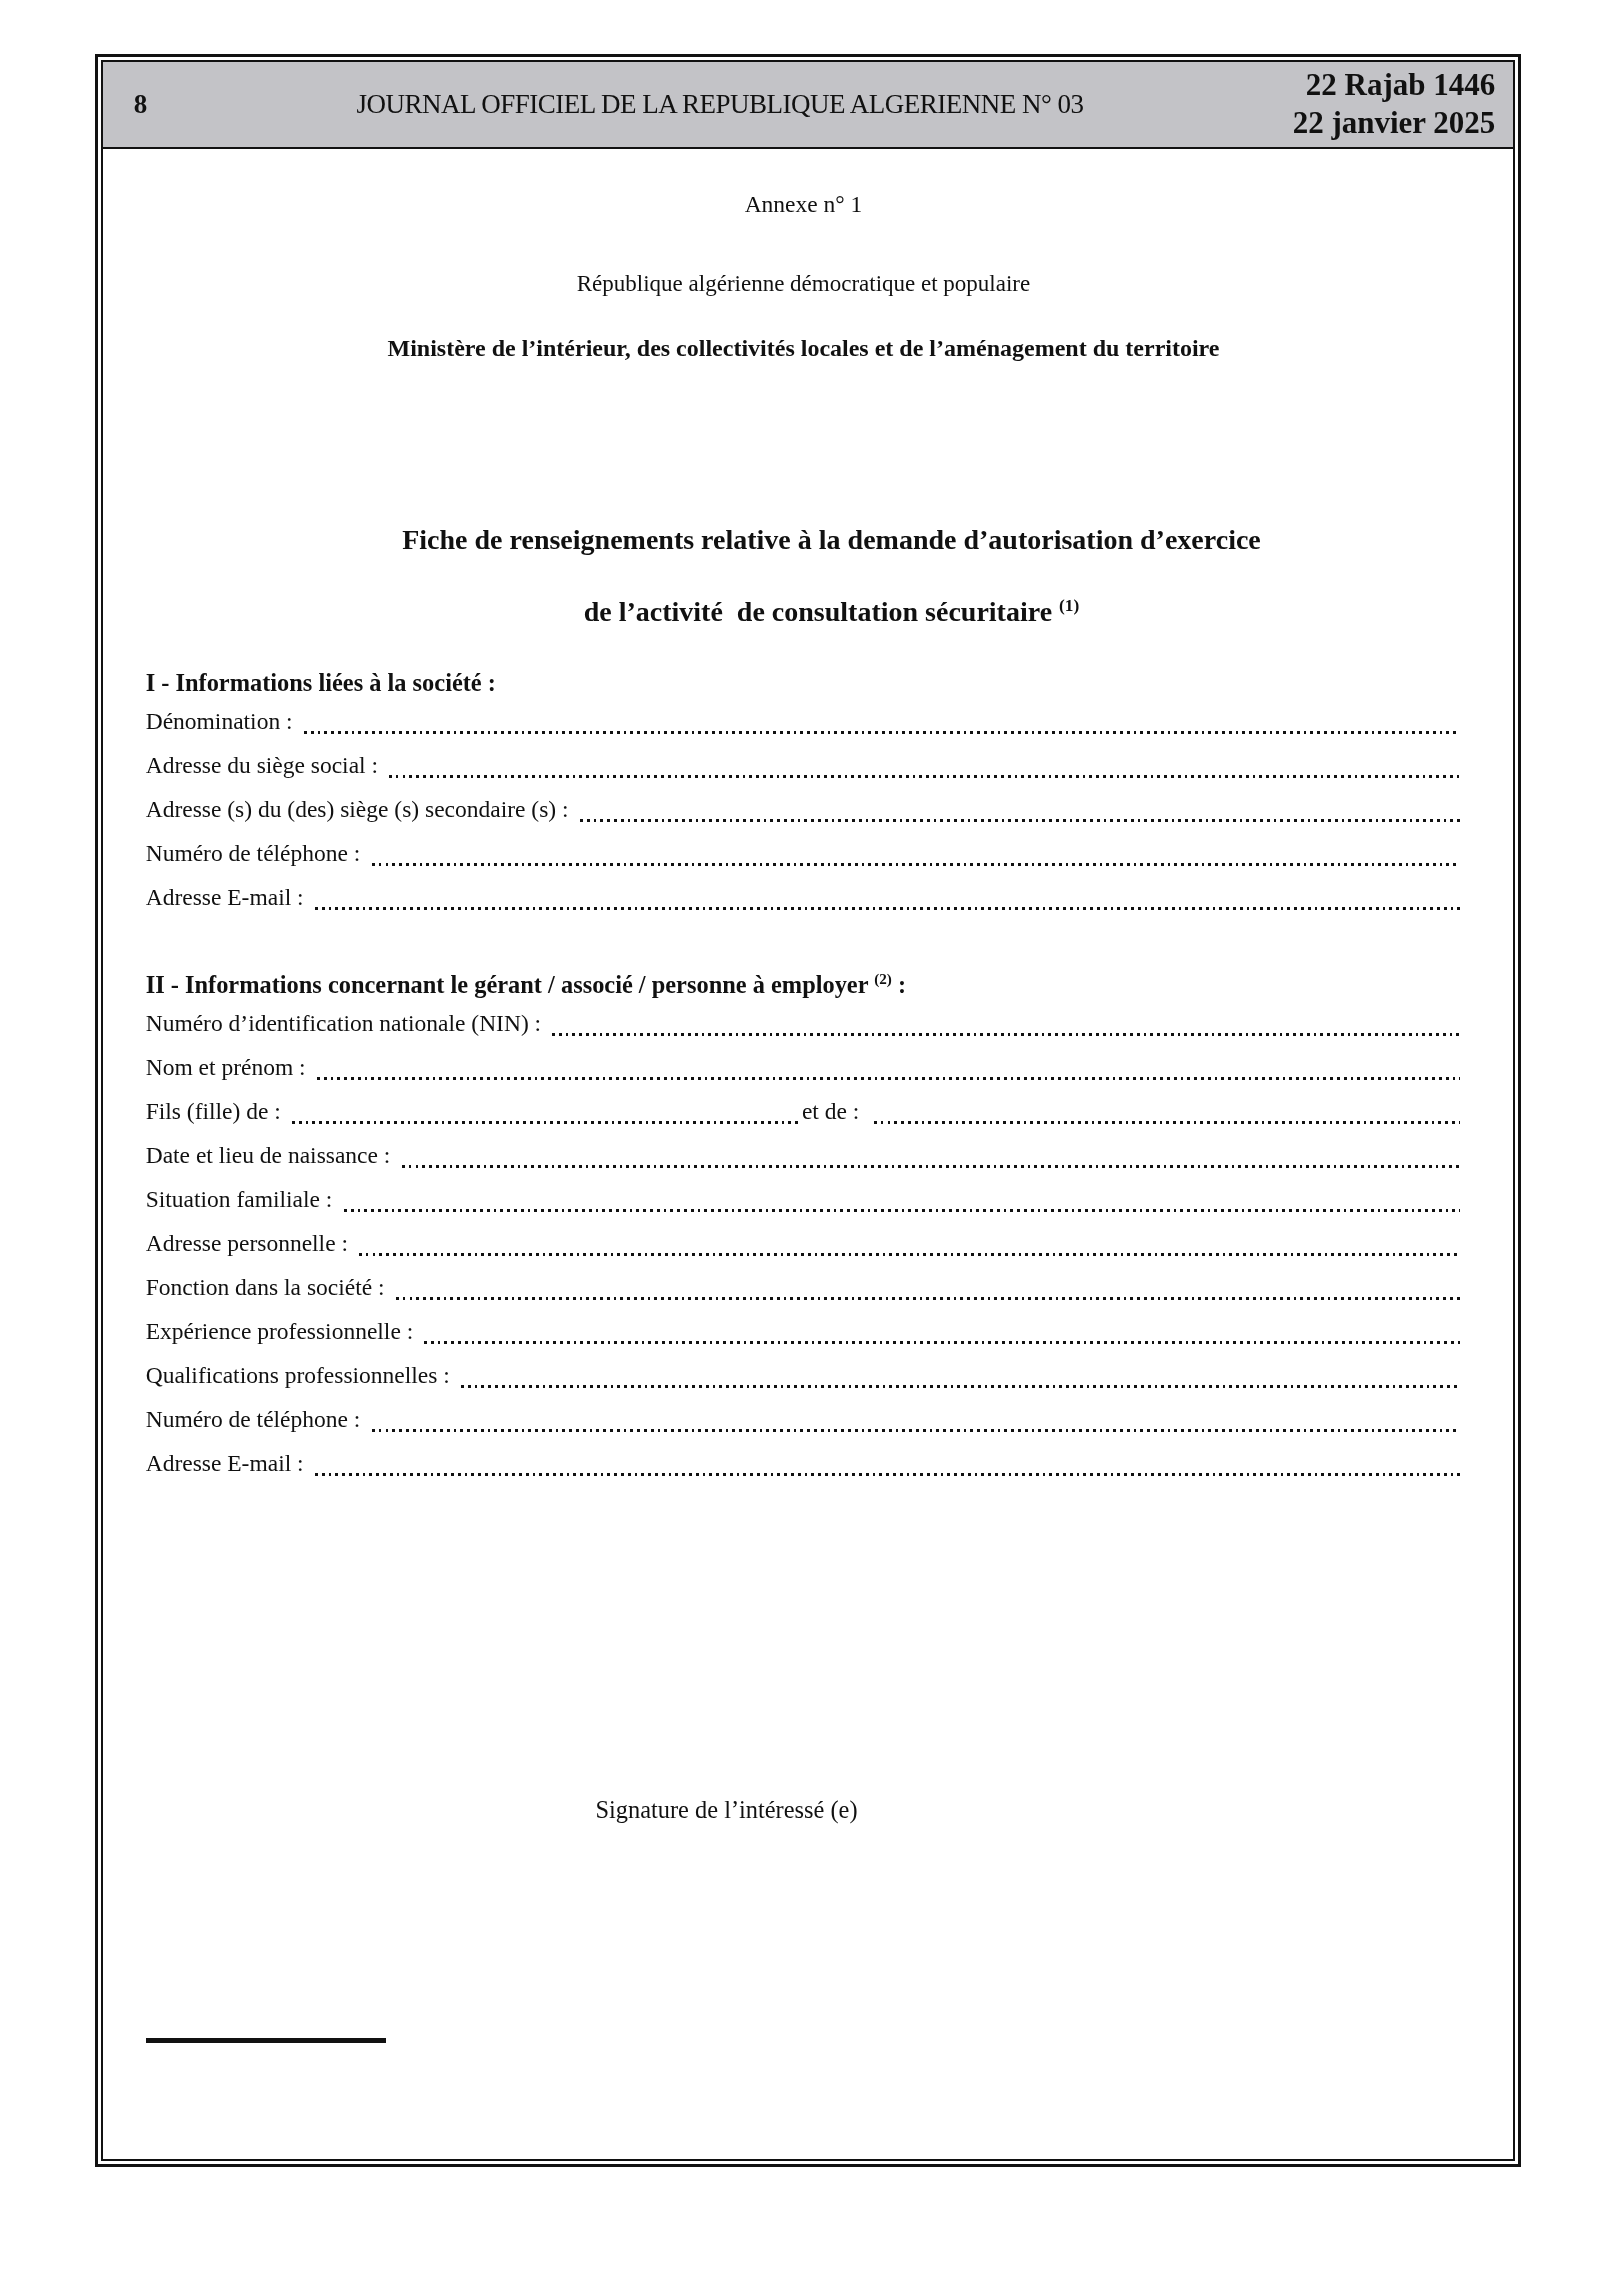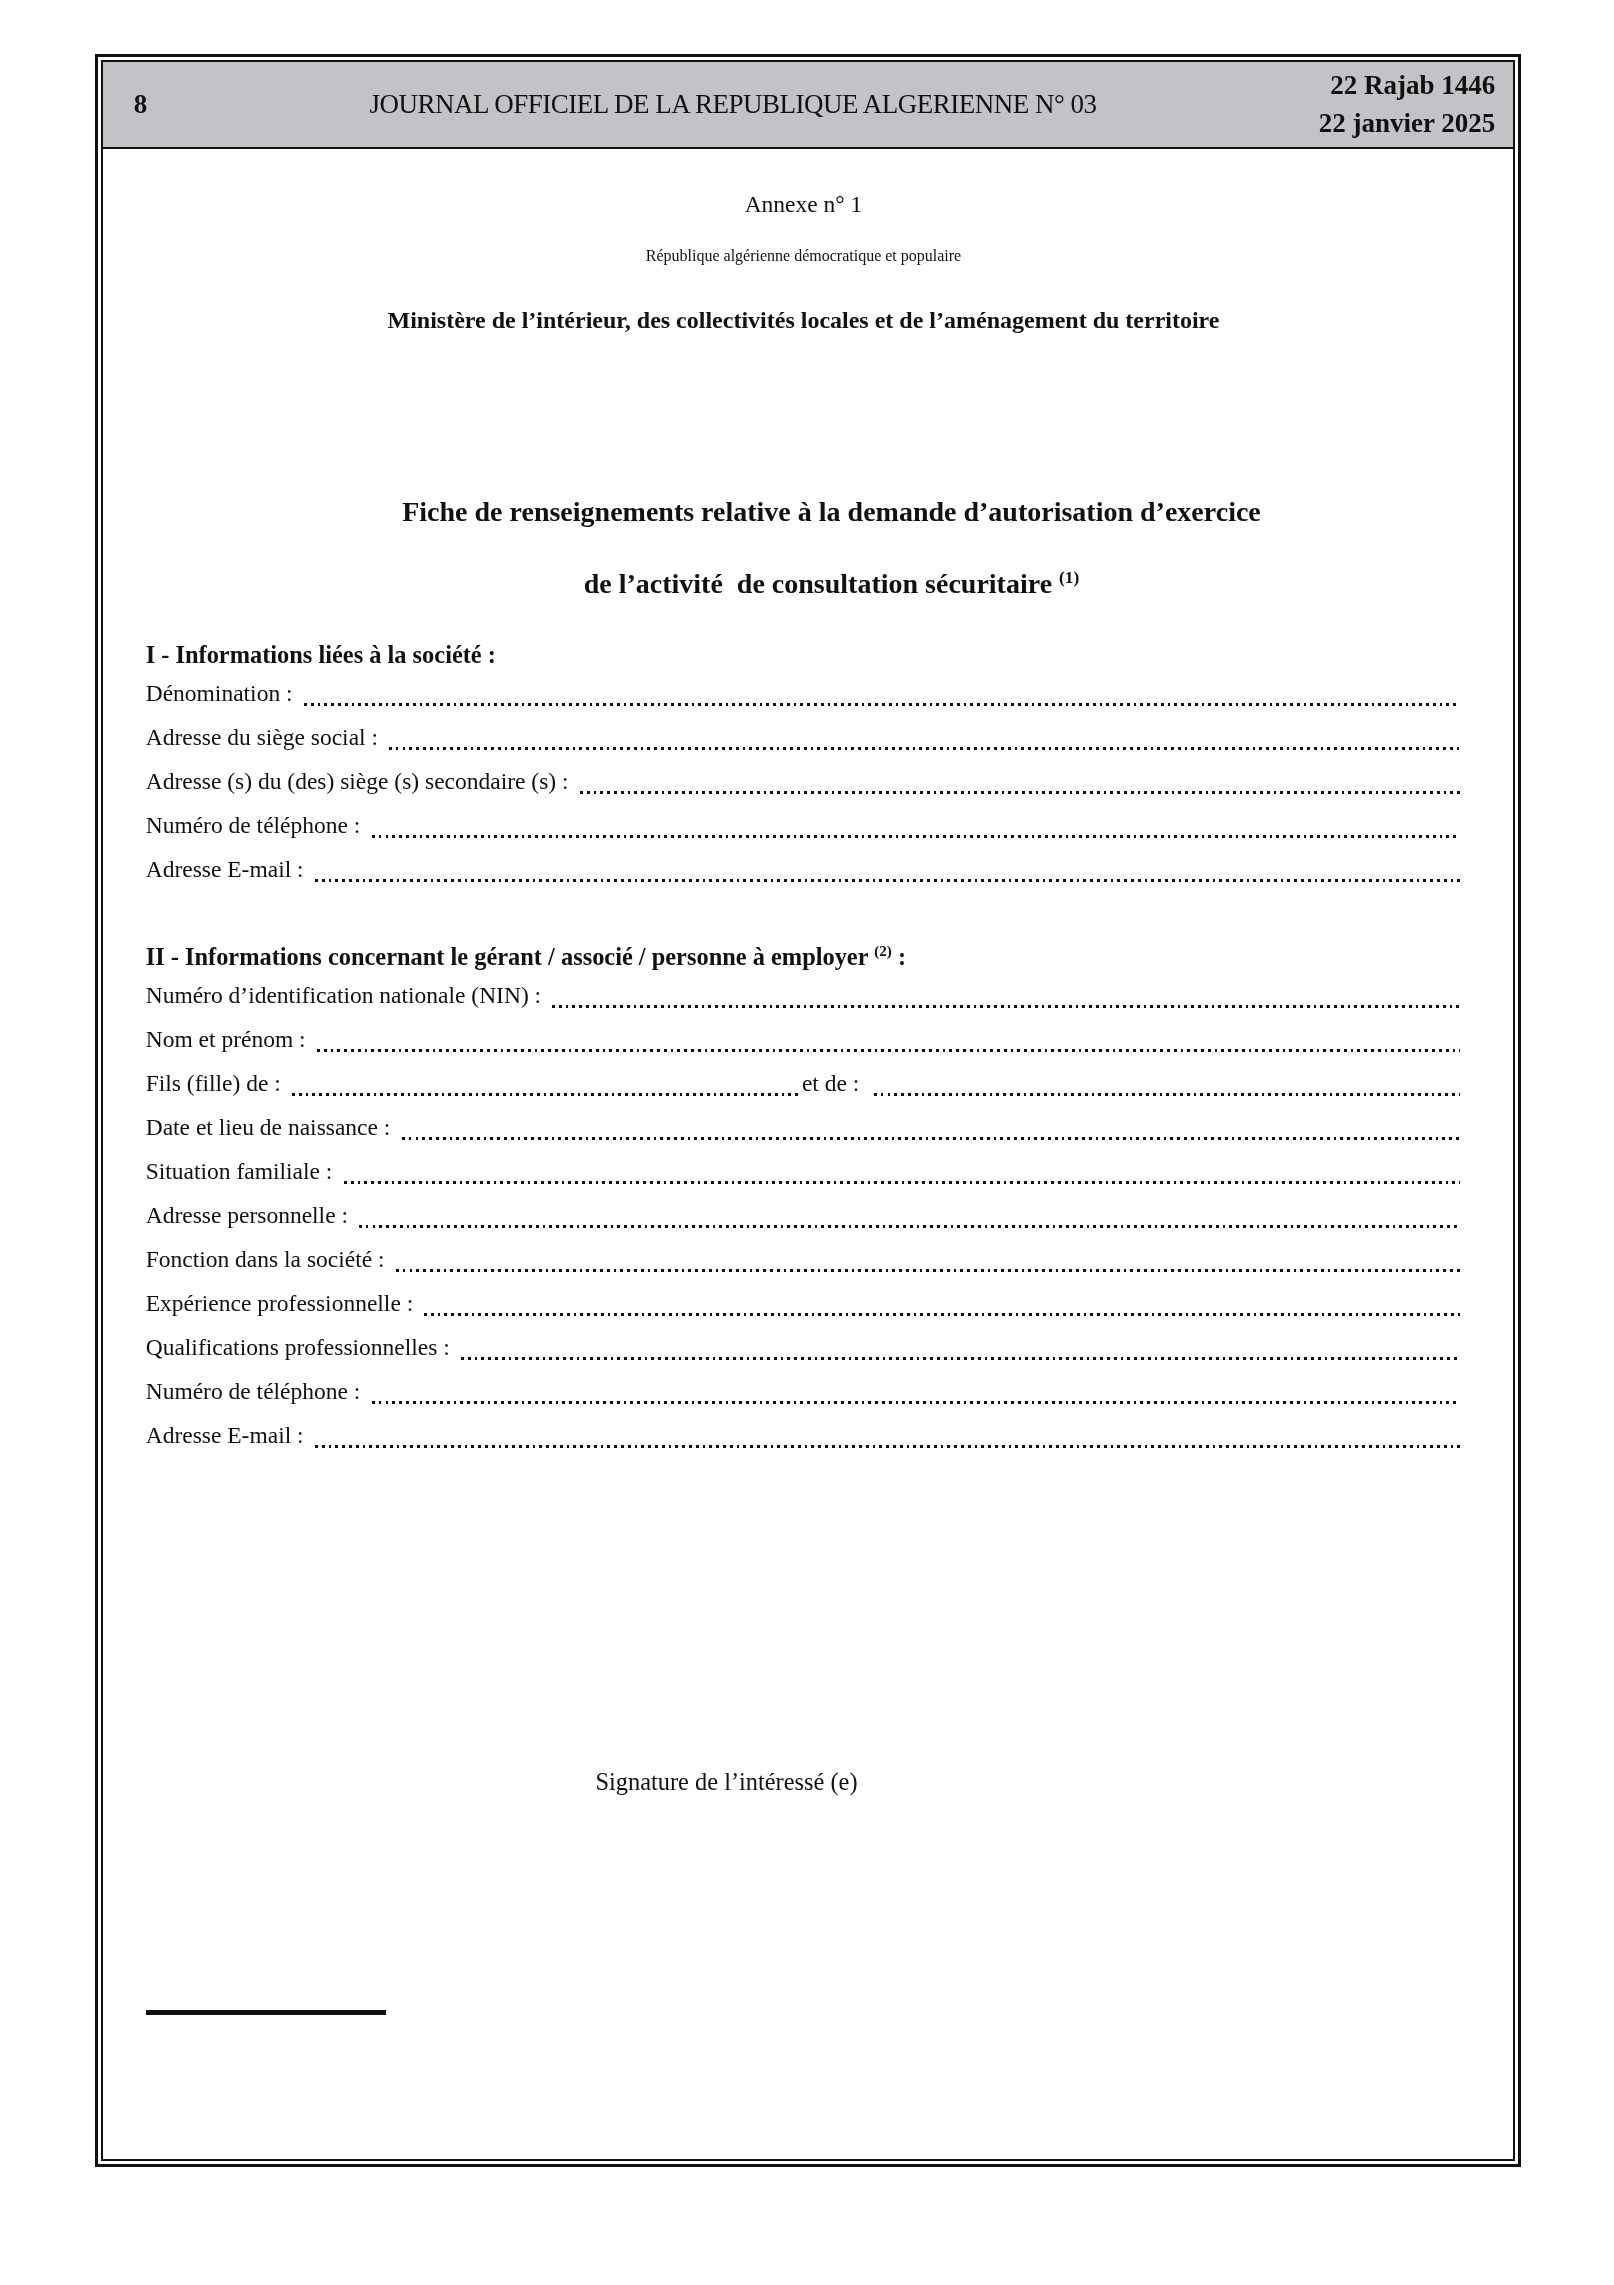--- a/index.html
+++ b/index.html
@@ -31,28 +31,28 @@
   }
   .page-number{ font-size:27px; font-weight:bold; }
   .journal-title{
     flex:1; text-align:center;
     font-size:27px; font-weight:normal;
     letter-spacing:-0.5px;
     white-space:nowrap;
   }
   .header-dates{
     text-align:right; font-weight:bold;
-    font-size:27px; line-height:38px;
+    font-size:31px; line-height:38px;
     white-space:nowrap;
   }
   .content{ padding:0 52px 0 43px; }
 
   .center{ text-align:center; }
   .annexe      { margin-top:40px;  font-size:23.5px; line-height:31px; }
-  .republic    { margin-top:20px;  font-size:16px; line-height:31px;font-family:Liberation Serif, serif; }
+  .republic    { margin-top:48px;  font-size:23px; line-height:31px;font-family:Liberation Serif, serif; }
   .ministry    { margin-top:33px;  font-size:24px; line-height:33px; font-weight:bold; }
   .form-title  { margin-top:121px; font-size:28px; line-height:36px; font-weight:bold; white-space:pre-wrap; }
   sup.note-ref { font-size:0.62em; vertical-align:super; line-height:0; }
 
   .section-heading{ font-size:24.4px; line-height:33px; font-weight:bold; }
   .section-heading.second{ margin-top:49px; }
 
   .field-row{
     display:flex;
     height:44px; line-height:44px;

